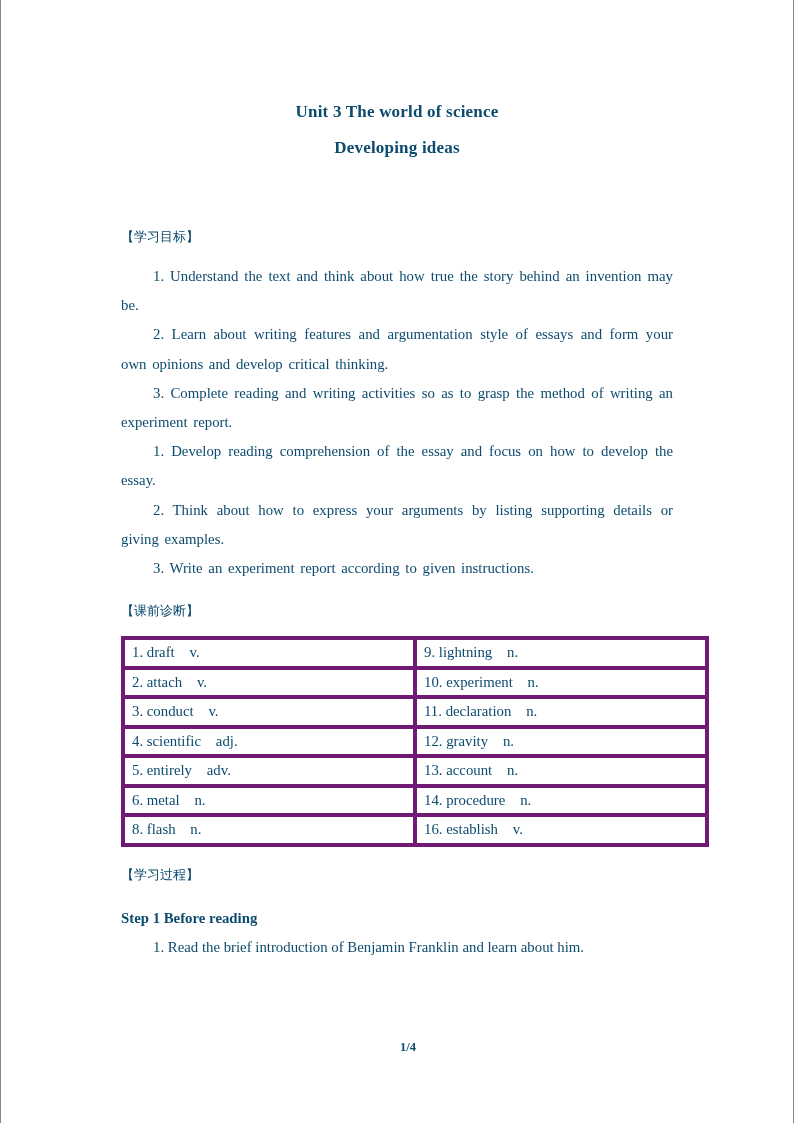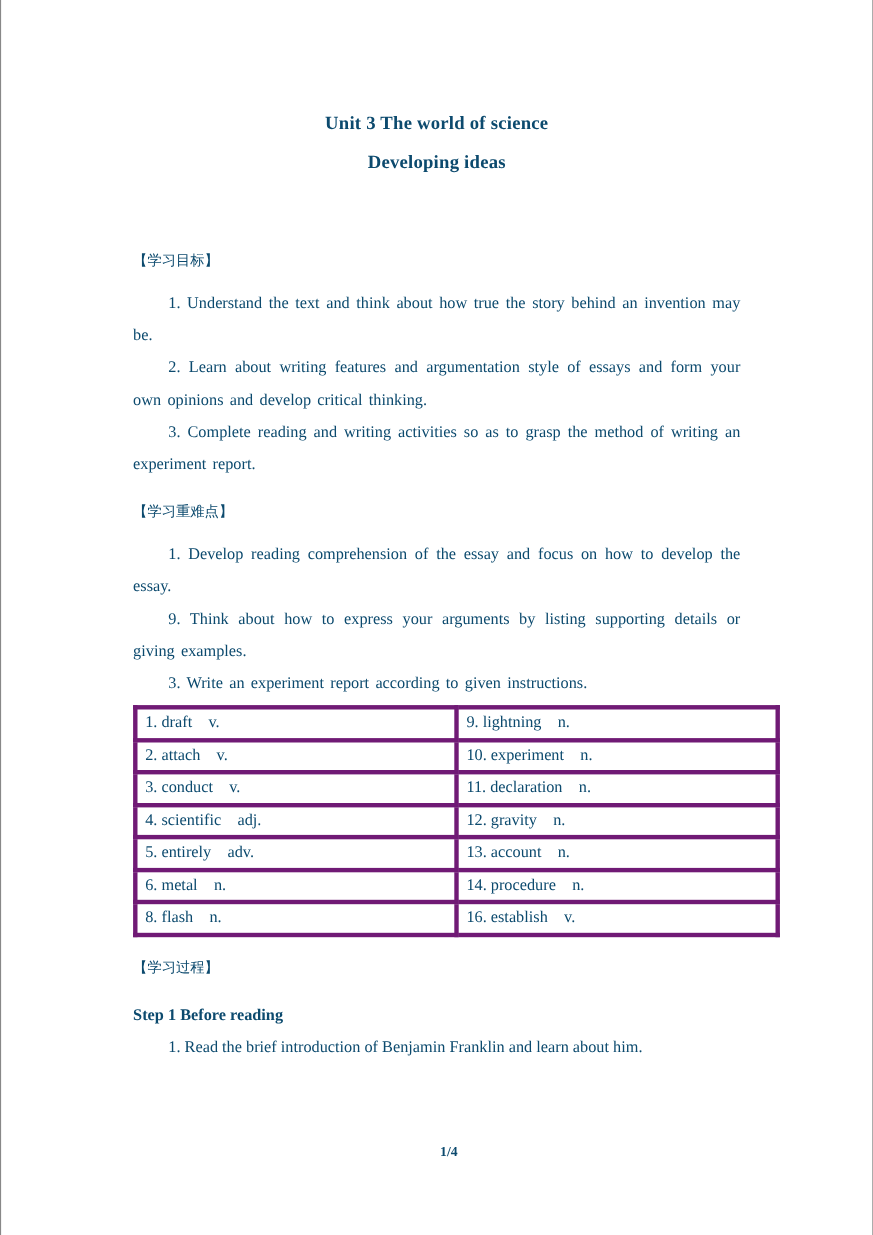--- a/index.html
+++ b/index.html
@@ -80,25 +80,25 @@
   <div class="doc-title">
     <div class="title-line">Unit 3 The world of science</div>
     <div class="title-line">Developing ideas</div>
   </div>
 
   <h2 class="section-heading first">【学习目标】</h2>
   <p class="body-par">1. Understand the text and think about how true the story behind an invention may be.</p>
   <p class="body-par">2. Learn about writing features and argumentation style of essays and form your own opinions and develop critical thinking.</p>
   <p class="body-par">3. Complete reading and writing activities so as to grasp the method of writing an experiment report.</p>
 
-  <h2 class="section-heading">【学习重难点】</h2>
   <p class="body-par">1. Develop reading comprehension of the essay and focus on how to develop the essay.</p>
-  <p class="body-par">9. Think about how to express your arguments by listing supporting details or giving examples.</p>
+  <p class="body-par">2. Think about how to express your arguments by listing supporting details or giving examples.</p>
   <p class="body-par">3. Write an experiment report according to given instructions.</p>
 
+  <h2 class="section-heading">【课前诊断】</h2>
 
   <table class="vocab-table">
     <tbody>
       <tr>
         <td>1. draft    v.</td>
         <td>9. lightning    n.</td>
       </tr>
       <tr>
         <td>2. attach    v.</td>
         <td>10. experiment    n.</td>

